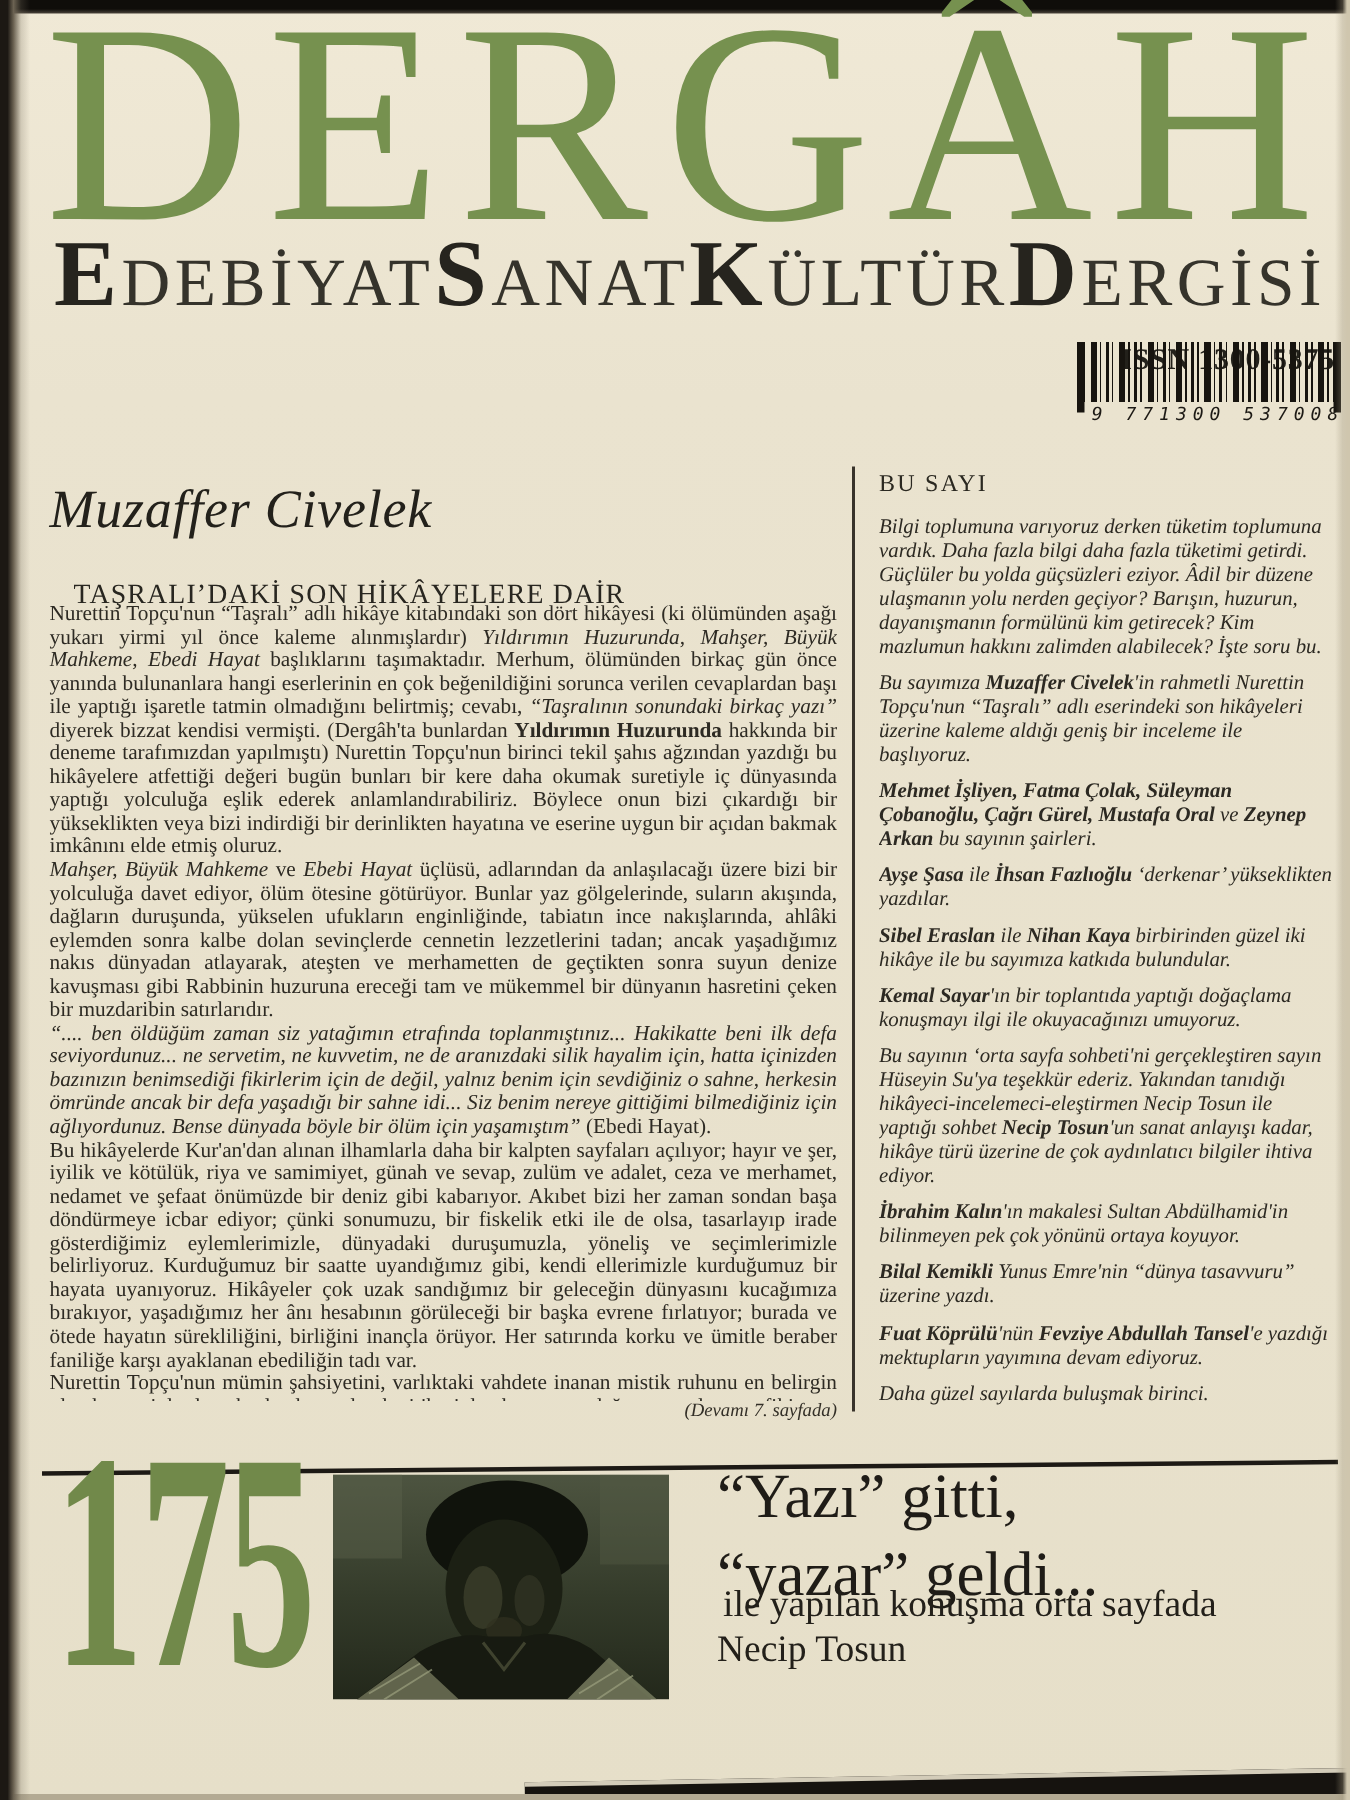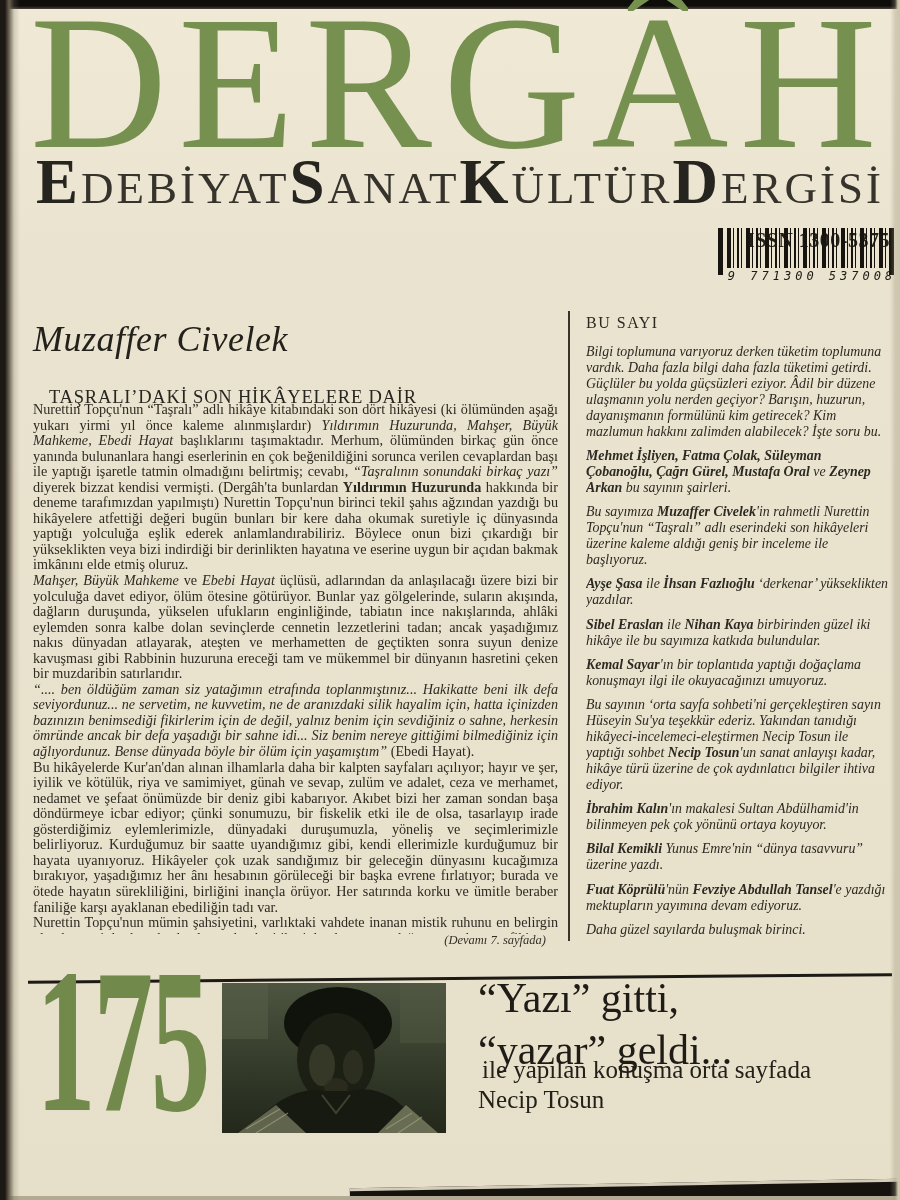--- a/index.html
+++ b/index.html
@@ -66,21 +66,21 @@
     font-size:18.5px;font-weight:400;letter-spacing:.8px;color:#282620;
   }
   .article-body{
     position:absolute;left:33px;top:402px;width:525px;height:532px;overflow:hidden;
     font-size:14.2px;line-height:15.55px;text-align:justify;color:#2d2a23;
   }
   .article-body p{margin:0;}
   .seg-i{font-style:italic;}
   .seg-b{font-weight:700;}
   .continuation{
-    position:absolute;left:21px;top:933px;width:525px;text-align:right;
+    position:absolute;left:33px;top:933px;width:525px;text-align:right;
     font-size:12.5px;font-style:italic;color:#332f27;
   }
 
   
   .divider{position:absolute;left:568px;top:311px;width:2px;height:630px;background:#38332b;}
 
   
   .busayi-heading{
     position:absolute;left:586px;top:314px;margin:0;
     font-size:16px;font-weight:400;letter-spacing:1.5px;color:#2b2921;
@@ -131,22 +131,22 @@
       <p><span>Bu hikâyelerde Kur'an'dan alınan ilhamlarla daha bir kalpten sayfaları açılıyor; hayır ve şer, iyilik ve kötülük, riya ve samimiyet, günah ve sevap, zulüm ve adalet, ceza ve merhamet, nedamet ve şefaat önümüzde bir deniz gibi kabarıyor. Akıbet bizi her zaman sondan başa döndürmeye icbar ediyor; çünki sonumuzu, bir fiskelik etki ile de olsa, tasarlayıp irade gösterdiğimiz eylemlerimizle, dünyadaki duruşumuzla, yöneliş ve seçimlerimizle belirliyoruz. Kurduğumuz bir saatte uyandığımız gibi, kendi ellerimizle kurduğumuz bir hayata uyanıyoruz. Hikâyeler çok uzak sandığımız bir geleceğin dünyasını kucağımıza bırakıyor, yaşadığımız her ânı hesabının görüleceği bir başka evrene fırlatıyor; burada ve ötede hayatın sürekliliğini, birliğini inançla örüyor. Her satırında korku ve ümitle beraber faniliğe karşı ayaklanan ebediliğin tadı var.</span></p>
       <p><span>Nurettin Topçu'nun mümin şahsiyetini, varlıktaki vahdete inanan mistik ruhunu en belirgin olarak metinlerden başlıcaları olmak itibariyle hayatını, değer yargılarını, fikir ve duyuşlarını, iç dünyasının derinliklerini kavramayı kolaşlaştıran sözkonusu üç hikâyenin onun düşünce yelpazesini anlamak isteyenler için hâkim bir noktada yer aldığını söyleyebiliriz. Bu noktadan bakmayınca anlama, kavrama, nüfuz etme kaybı kaçınılmaz olur; hazır etiketleri, kategorileri, sa-</span></p>
     </div>
   <div class="continuation">(Devamı 7. sayfada)</div>
 
   <div class="divider"></div>
 
   <h3 class="busayi-heading">BU SAYI</h3>
   <div class="busayi-body">
       <p><span>Bilgi toplumuna varıyoruz derken tüketim toplumuna vardık. Daha fazla bilgi daha fazla tüketimi getirdi. Güçlüler bu yolda güçsüzleri eziyor. Âdil bir düzene ulaşmanın yolu nerden geçiyor? Barışın, huzurun, dayanışmanın formülünü kim getirecek? Kim mazlumun hakkını zalimden alabilecek? İşte soru bu.</span></p>
+      <p><span>Bu sayımıza </span><span class="seg-b">Muzaffer Civelek</span><span>'in rahmetli Nurettin Topçu'nun “Taşralı” adlı eserindeki son hikâyeleri üzerine kaleme aldığı geniş bir inceleme ile başlıyoruz.</span></p>
       <p><span class="seg-b">Mehmet İşliyen, Fatma Çolak, Süleyman Çobanoğlu, Çağrı Gürel, Mustafa Oral</span><span> ve </span><span class="seg-b">Zeynep Arkan</span><span> bu sayının şairleri.</span></p>
-      <p><span>Bu sayımıza </span><span class="seg-b">Muzaffer Civelek</span><span>'in rahmetli Nurettin Topçu'nun “Taşralı” adlı eserindeki son hikâyeleri üzerine kaleme aldığı geniş bir inceleme ile başlıyoruz.</span></p>
       <p><span class="seg-b">Ayşe Şasa</span><span> ile </span><span class="seg-b">İhsan Fazlıoğlu</span><span> ‘derkenar’ yükseklikten yazdılar.</span></p>
       <p><span class="seg-b">Sibel Eraslan</span><span> ile </span><span class="seg-b">Nihan Kaya</span><span> birbirinden güzel iki hikâye ile bu sayımıza katkıda bulundular.</span></p>
       <p><span class="seg-b">Kemal Sayar</span><span>'ın bir toplantıda yaptığı doğaçlama konuşmayı ilgi ile okuyacağınızı umuyoruz.</span></p>
       <p><span>Bu sayının ‘orta sayfa sohbeti'ni gerçekleştiren sayın Hüseyin Su'ya teşekkür ederiz. Yakından tanıdığı hikâyeci-incelemeci-eleştirmen Necip Tosun ile yaptığı sohbet </span><span class="seg-b">Necip Tosun</span><span>'un sanat anlayışı kadar, hikâye türü üzerine de çok aydınlatıcı bilgiler ihtiva ediyor.</span></p>
       <p><span class="seg-b">İbrahim Kalın</span><span>'ın makalesi Sultan Abdülhamid'in bilinmeyen pek çok yönünü ortaya koyuyor.</span></p>
       <p><span class="seg-b">Bilal Kemikli</span><span> Yunus Emre'nin “dünya tasavvuru” üzerine yazdı.</span></p>
       <p><span class="seg-b">Fuat Köprülü</span><span>'nün </span><span class="seg-b">Fevziye Abdullah Tansel</span><span>'e yazdığı mektupların yayımına devam ediyoruz.</span></p>
       <p><span>Daha güzel sayılarda buluşmak birinci.</span></p>
     </div>
 

